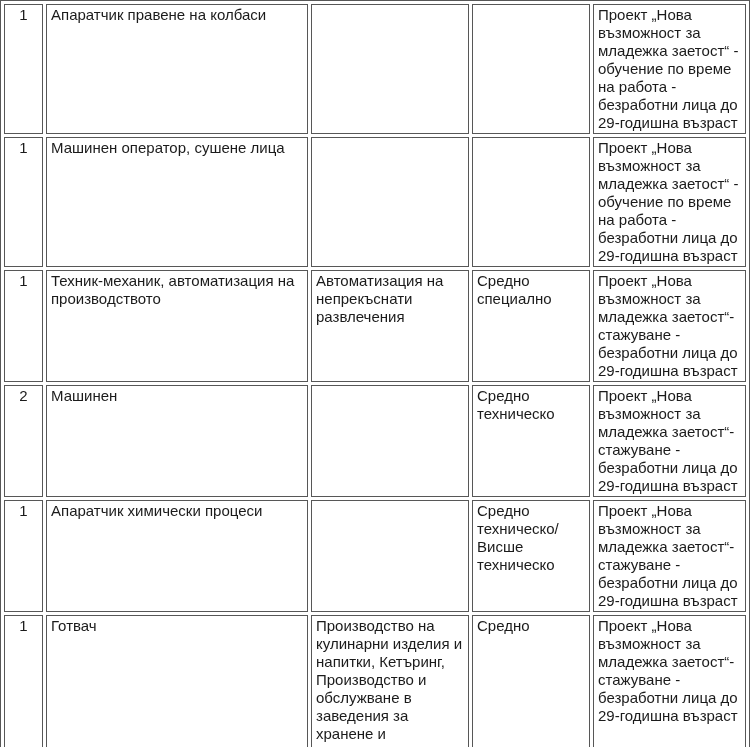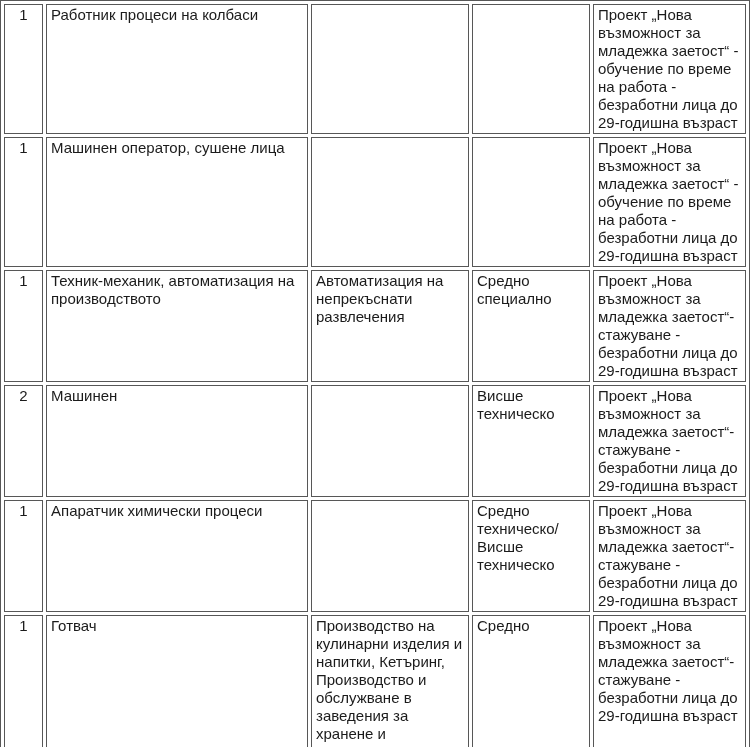--- a/index.html
+++ b/index.html
@@ -54,21 +54,21 @@
     <colgroup>
       <col style="width:39px">
       <col style="width:262px">
       <col style="width:158px">
       <col style="width:118px">
       <col style="width:153px">
     </colgroup>
     <tbody>
         <tr style="height: 64px;">
     <td class="c-count">1</td>
-    <td class="c-pos">Работник процеси на колбаси</td>
+    <td class="c-pos">Апаратчик правене на колбаси</td>
     <td class="c-field"></td>
     <td class="c-edu"></td>
     <td class="c-proj"><span>Проект „Нова възможност за младежка заетост“ - </span><b>обучение по време на работа -</b><span> безработни лица до 29-годишна възраст</span></td>
   </tr>
         <tr style="height: 66px;">
     <td class="c-count">1</td>
     <td class="c-pos">Машинен оператор, сушене лица</td>
     <td class="c-field"></td>
     <td class="c-edu"></td>
     <td class="c-proj"><span>Проект „Нова възможност за младежка заетост“ - </span><b>обучение по време на работа -</b><span> безработни лица до 29-годишна възраст</span></td>
@@ -77,21 +77,21 @@
     <td class="c-count">1</td>
     <td class="c-pos">Техник-механик, автоматизация на производството</td>
     <td class="c-field">Автоматизация на непрекъснати развлечения</td>
     <td class="c-edu">Средно специално</td>
     <td class="c-proj"><span>Проект „Нова възможност за младежка заетост“- </span><b>стажуване</b><span> - безработни лица до 29-годишна възраст</span></td>
   </tr>
         <tr style="height: 49px;">
     <td class="c-count">2</td>
     <td class="c-pos">Машинен</td>
     <td class="c-field"></td>
-    <td class="c-edu">Висше техническо</td>
+    <td class="c-edu">Средно техническо</td>
     <td class="c-proj"><span>Проект „Нова възможност за младежка заетост“- </span><b>стажуване</b><span> - безработни лица до 29-годишна възраст</span></td>
   </tr>
         <tr style="height: 69px;">
     <td class="c-count">1</td>
     <td class="c-pos">Апаратчик химически процеси</td>
     <td class="c-field"></td>
     <td class="c-edu">Средно техническо/ Висше техническо</td>
     <td class="c-proj"><span>Проект „Нова възможност за младежка заетост“- </span><b>стажуване</b><span> - безработни лица до 29-годишна възраст</span></td>
   </tr>
         <tr style="height: 138px;">

